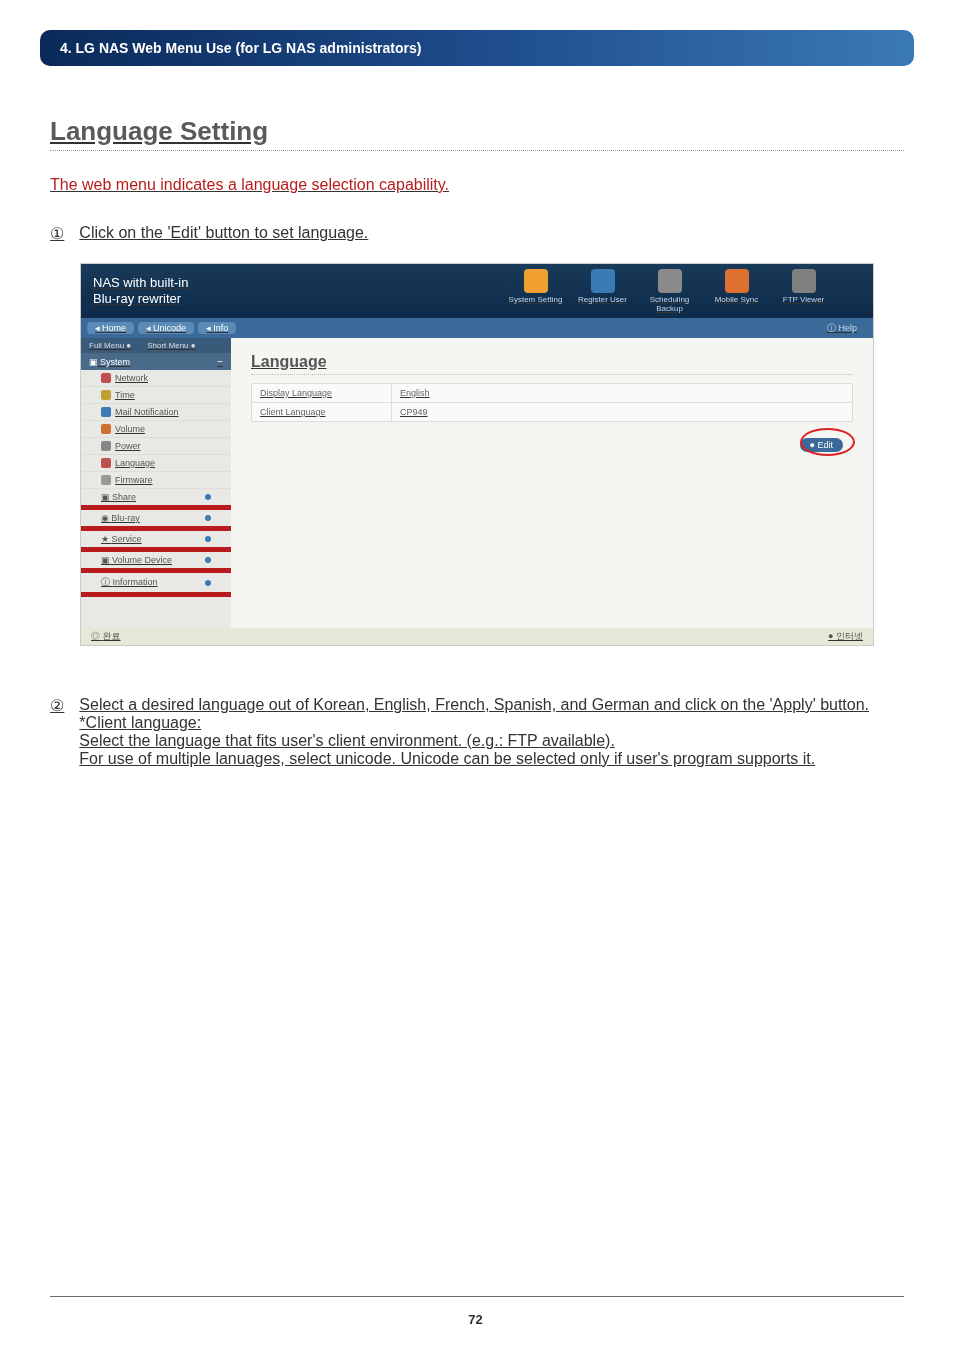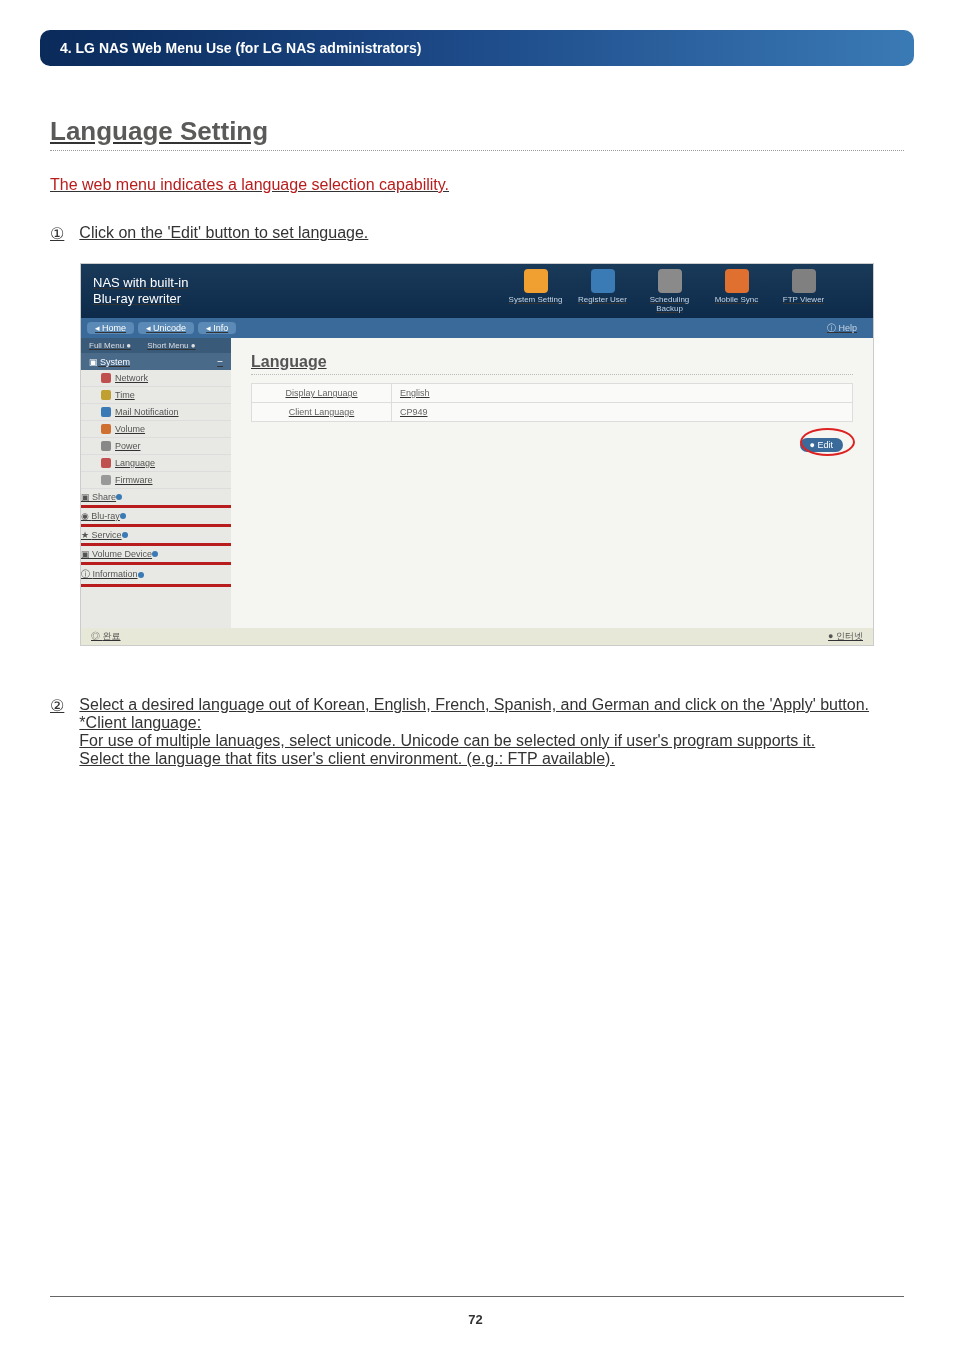--- a/index.html
+++ b/index.html
@@ -138,25 +138,25 @@
   }
   .ss-side-item {
     padding: 3px 4px 3px 20px;
     display: flex;
     align-items: center;
     gap: 4px;
     border-bottom: 1px solid #ddd;
     color: #555;
   }
   .ss-side-group {
-    padding: 3px 0;
-    display: flex;
-    justify-content: flex-start;
-    align-items: center;
-    border-bottom: 3px solid #b91c1c;
+    padding: 3px 20px;
+    display: flex;
+    justify-content: space-between;
+    align-items: center;
+    border-bottom: 5px solid #b91c1c;
     color: #555;
   }
   .dot-blue { width:6px; height:6px; background:#3a7ab5; border-radius:50%; display:inline-block;}
   .ico { width:10px; height:10px; display:inline-block; border-radius:2px; }
   .ss-main {
     flex:1;
     padding: 15px 20px;
     background: #f5f5f2;
     position: relative;
   }
@@ -172,21 +172,21 @@
     width: 100%;
     border-collapse: collapse;
     font-size: 9px;
     color: #666;
   }
   .ss-table td {
     padding: 4px 8px;
     border: 1px solid #ddd;
     background: #fafaf8;
   }
-  .ss-table td:first-child { width: 140px; text-align: center; }
+  .ss-table td:first-child { width: 140px; }
   .edit-btn {
     position: absolute;
     right: 30px;
     top: 100px;
     background: #3a6a9a;
     color: #fff;
     padding: 2px 10px;
     border-radius: 8px;
     font-size: 9px;
   }
@@ -355,20 +355,20 @@
       <span>◎ <span>완료</span></span>
       <span>● <span>인터넷</span></span>
     </div>
   </div>
 
   <div class="step">
     <span class="step-num">②</span>
     <div class="step-body">
       <div>Select a desired language out of Korean, English, French, Spanish, and German and click on the 'Apply' button.</div>
       <div>*Client language:</div>
+      <div>Select the language that fits user's client environment. (e.g.: FTP available).</div>
       <div>For use of multiple lanuages, select unicode. Unicode can be selected only if user's program supports it.</div>
-      <div>Select the language that fits user's client environment. (e.g.: FTP available).</div>
     </div>
   </div>
 </div>
 
 <div class="bottom-hr"></div>
 <div class="page-num">72</div>
 
 </body></html>

